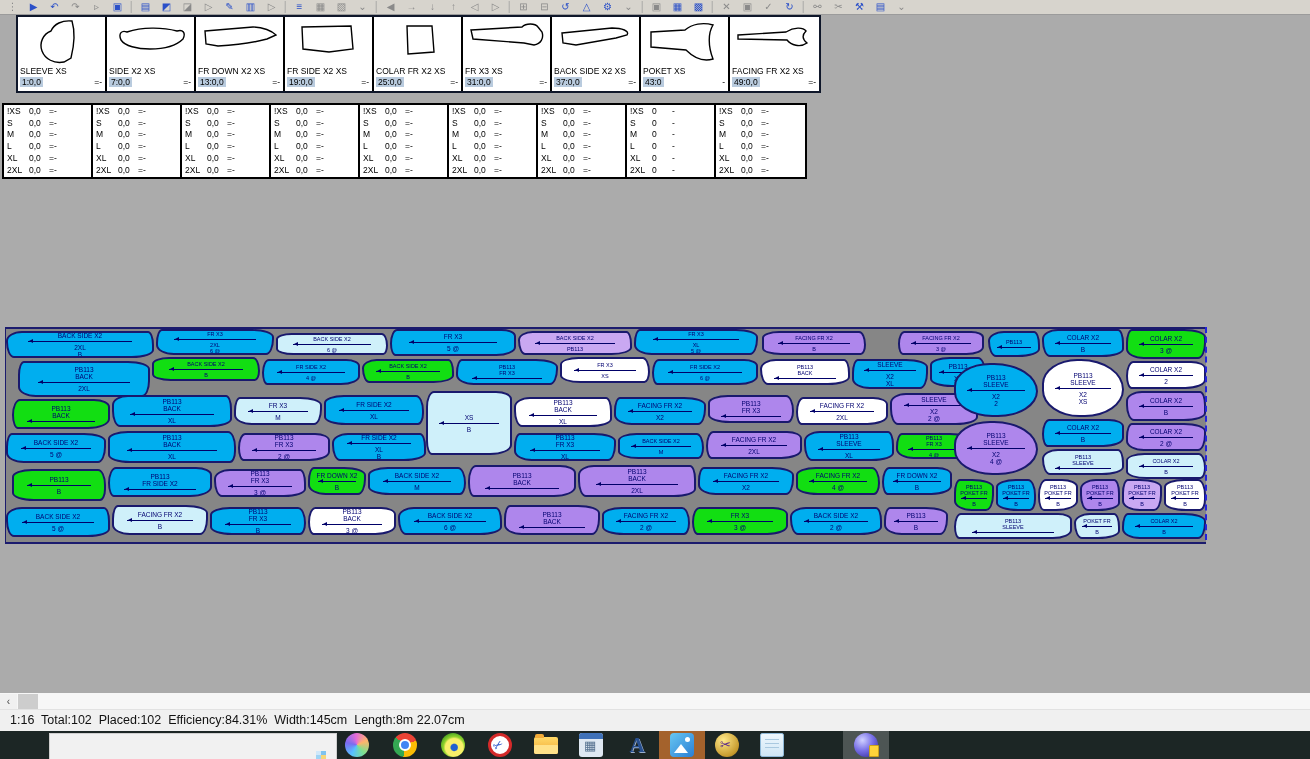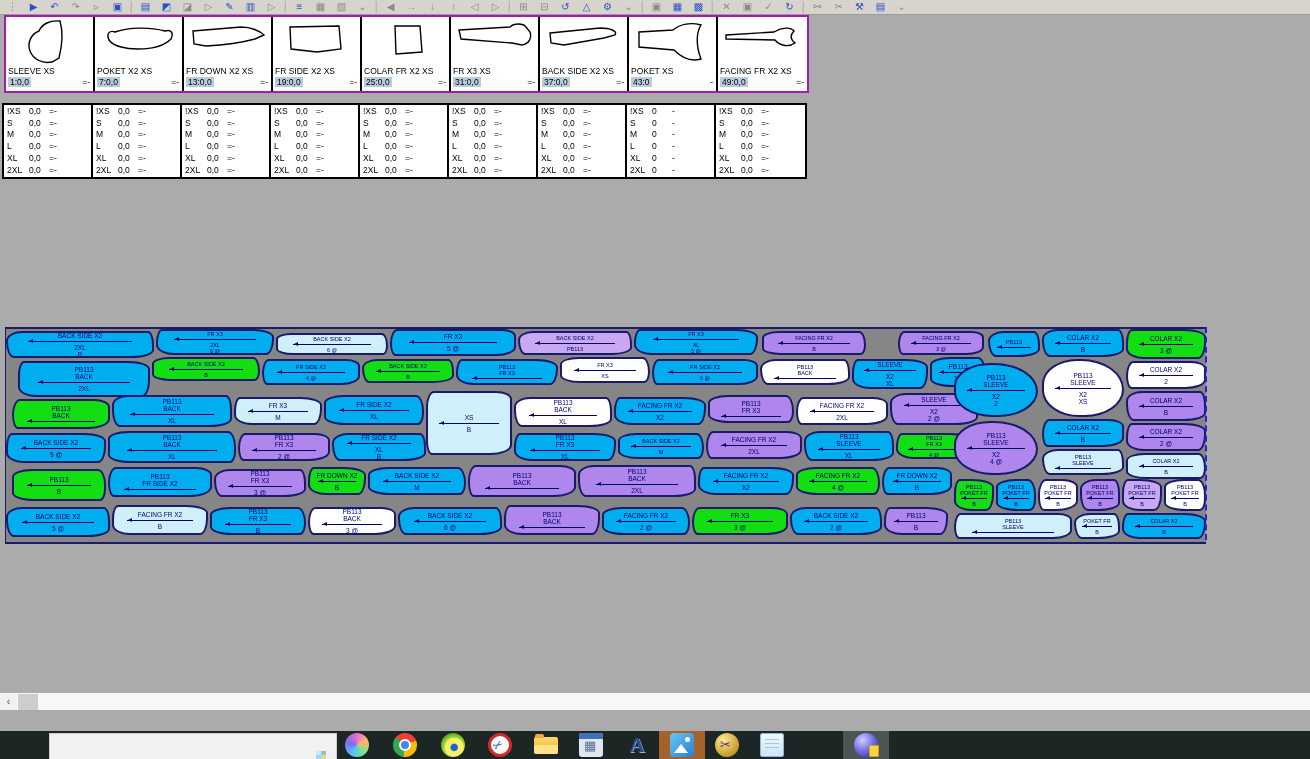--- a/index.html
+++ b/index.html
@@ -9,22 +9,22 @@
   
   #toolbar{position:absolute;left:0;top:0;width:1310px;height:14px;
     background:#d7d4cd;border-bottom:1px solid #9b9b9b;overflow:hidden;
     display:flex;align-items:flex-start;padding-left:2px;}
   .tbi{width:21px;height:14px;font-size:10px;line-height:13px;text-align:center;
     color:#2b50c8;cursor:default;flex:0 0 auto;}
   .tbi.gray{color:#8a8a8a}
   .tbi.sep{width:7px;color:#9a9a9a}
 
   
-  #pieceHeader{position:absolute;left:4px;top:15px;display:grid;
-    grid-template-columns:repeat(9,89px);border:2px solid #a21caf;background:#eab308;}
+  #pieceHeader{position:absolute;left:16px;top:15px;display:grid;
+    grid-template-columns:repeat(9,89px);border:2px solid #0f172a;background:#eab308;}
   .hcell{width:89px;height:74px;border-right:2px solid #000;background:#fff;
     box-sizing:border-box;position:relative;overflow:hidden;}
   .hcell:last-child{border-right:none;text-decoration:underline;}
   .hshape{position:absolute;left:2px;top:1px;width:84px;height:48px;}
   .hname{position:absolute;left:2px;top:49px;font-size:8.5px;color:#000;white-space:nowrap;}
   .hnum{position:absolute;left:2px;right:2px;top:60px;font-size:8.5px;color:#000;
     display:flex;justify-content:space-between;}
   .hval{background:#b9cbde;padding:0 2px;}
   .hsuf{padding-right:1px;}
 
@@ -172,21 +172,21 @@
         <div class="hname">SLEEVE XS</div>
         <div class="hnum">
           <span class="hval">1:0,0</span>
           <span class="hsuf">=-</span>
         </div>
       </div>
       <div class="hcell">
         <svg class="hshape" viewBox="0 0 84 48">
           <path d="M12,22 C9,15 13,12 18,14 C33,9 53,9 68,13 C74,11 77,15 74,21 C67,28 55,31 41,31 C28,31 16,28 12,22 Z" fill="none" stroke="#000" stroke-width="1.4"></path>
         </svg>
-        <div class="hname">POKET X2 XS</div>
+        <div class="hname">SIDE X2 XS</div>
         <div class="hnum">
           <span class="hval">7:0,0</span>
           <span class="hsuf">=-</span>
         </div>
       </div>
       <div class="hcell">
         <svg class="hshape" viewBox="0 0 84 48">
           <path d="M7,13 L55,9 C65,9 74,13 78,17 L69,21 C58,24 38,27 20,28 L8,26 Z" fill="none" stroke="#000" stroke-width="1.4"></path>
         </svg>
         <div class="hname">FR DOWN X2 XS</div>
@@ -753,20 +753,23 @@
         <div class="t">B</div>
       </div>
     </div>
   <div id="markerEnd"></div>
 
   <div id="hscroll">
     <div id="hscrollBtn">‹</div>
     <div id="hscrollThumb"></div>
   </div>
 
+  <div id="statusBar">
+    <div id="statusText">1:16  Total:102  Placed:102  Efficiency:84.31%  Width:145cm  Length:8m 22.07cm</div>
+  </div>
 
   <div id="taskbar">
       <div class="ic ic-copilot" style="left: 345px;"></div>
       <div class="ic ic-chrome" style="left: 393px;"></div>
       <div class="ic ic-sphere" style="left: 441px;"></div>
       <div class="ic ic-patt" style="left: 488px;"></div>
       <div class="ic ic-folder" style="left: 534px;"></div>
       <div class="ic ic-calc" style="left: 579px;"></div>
       <div class="ic ic-fontA" style="left: 625px;">A</div>
       <div class="tbtn orange" style="left: 659px;"></div>

